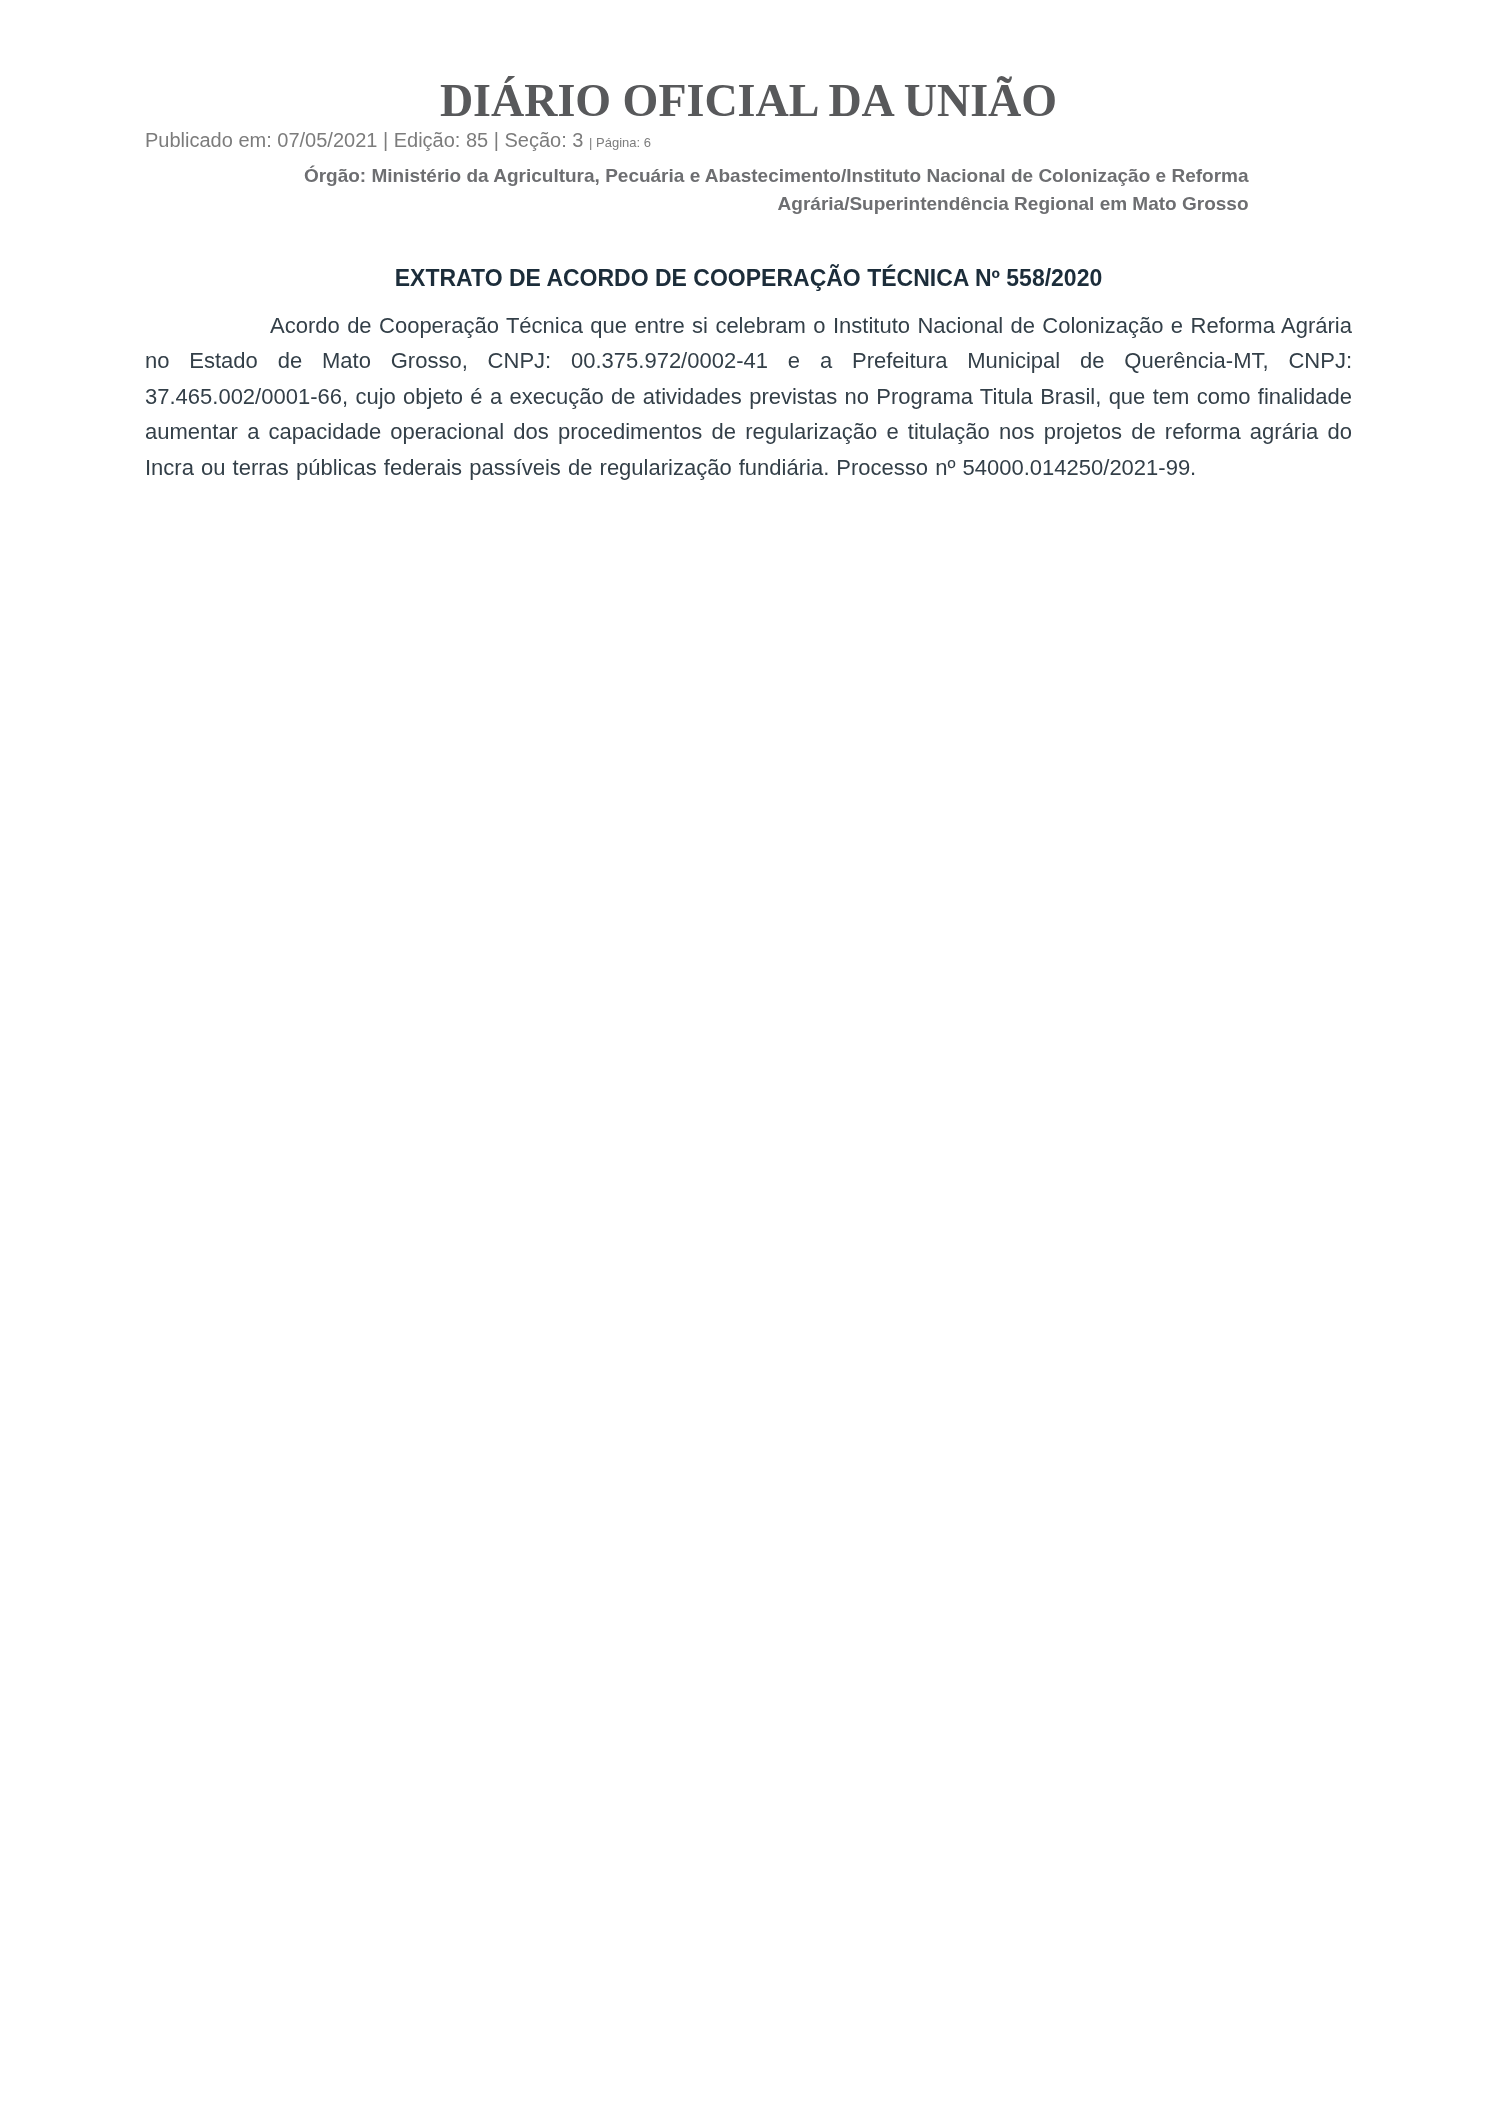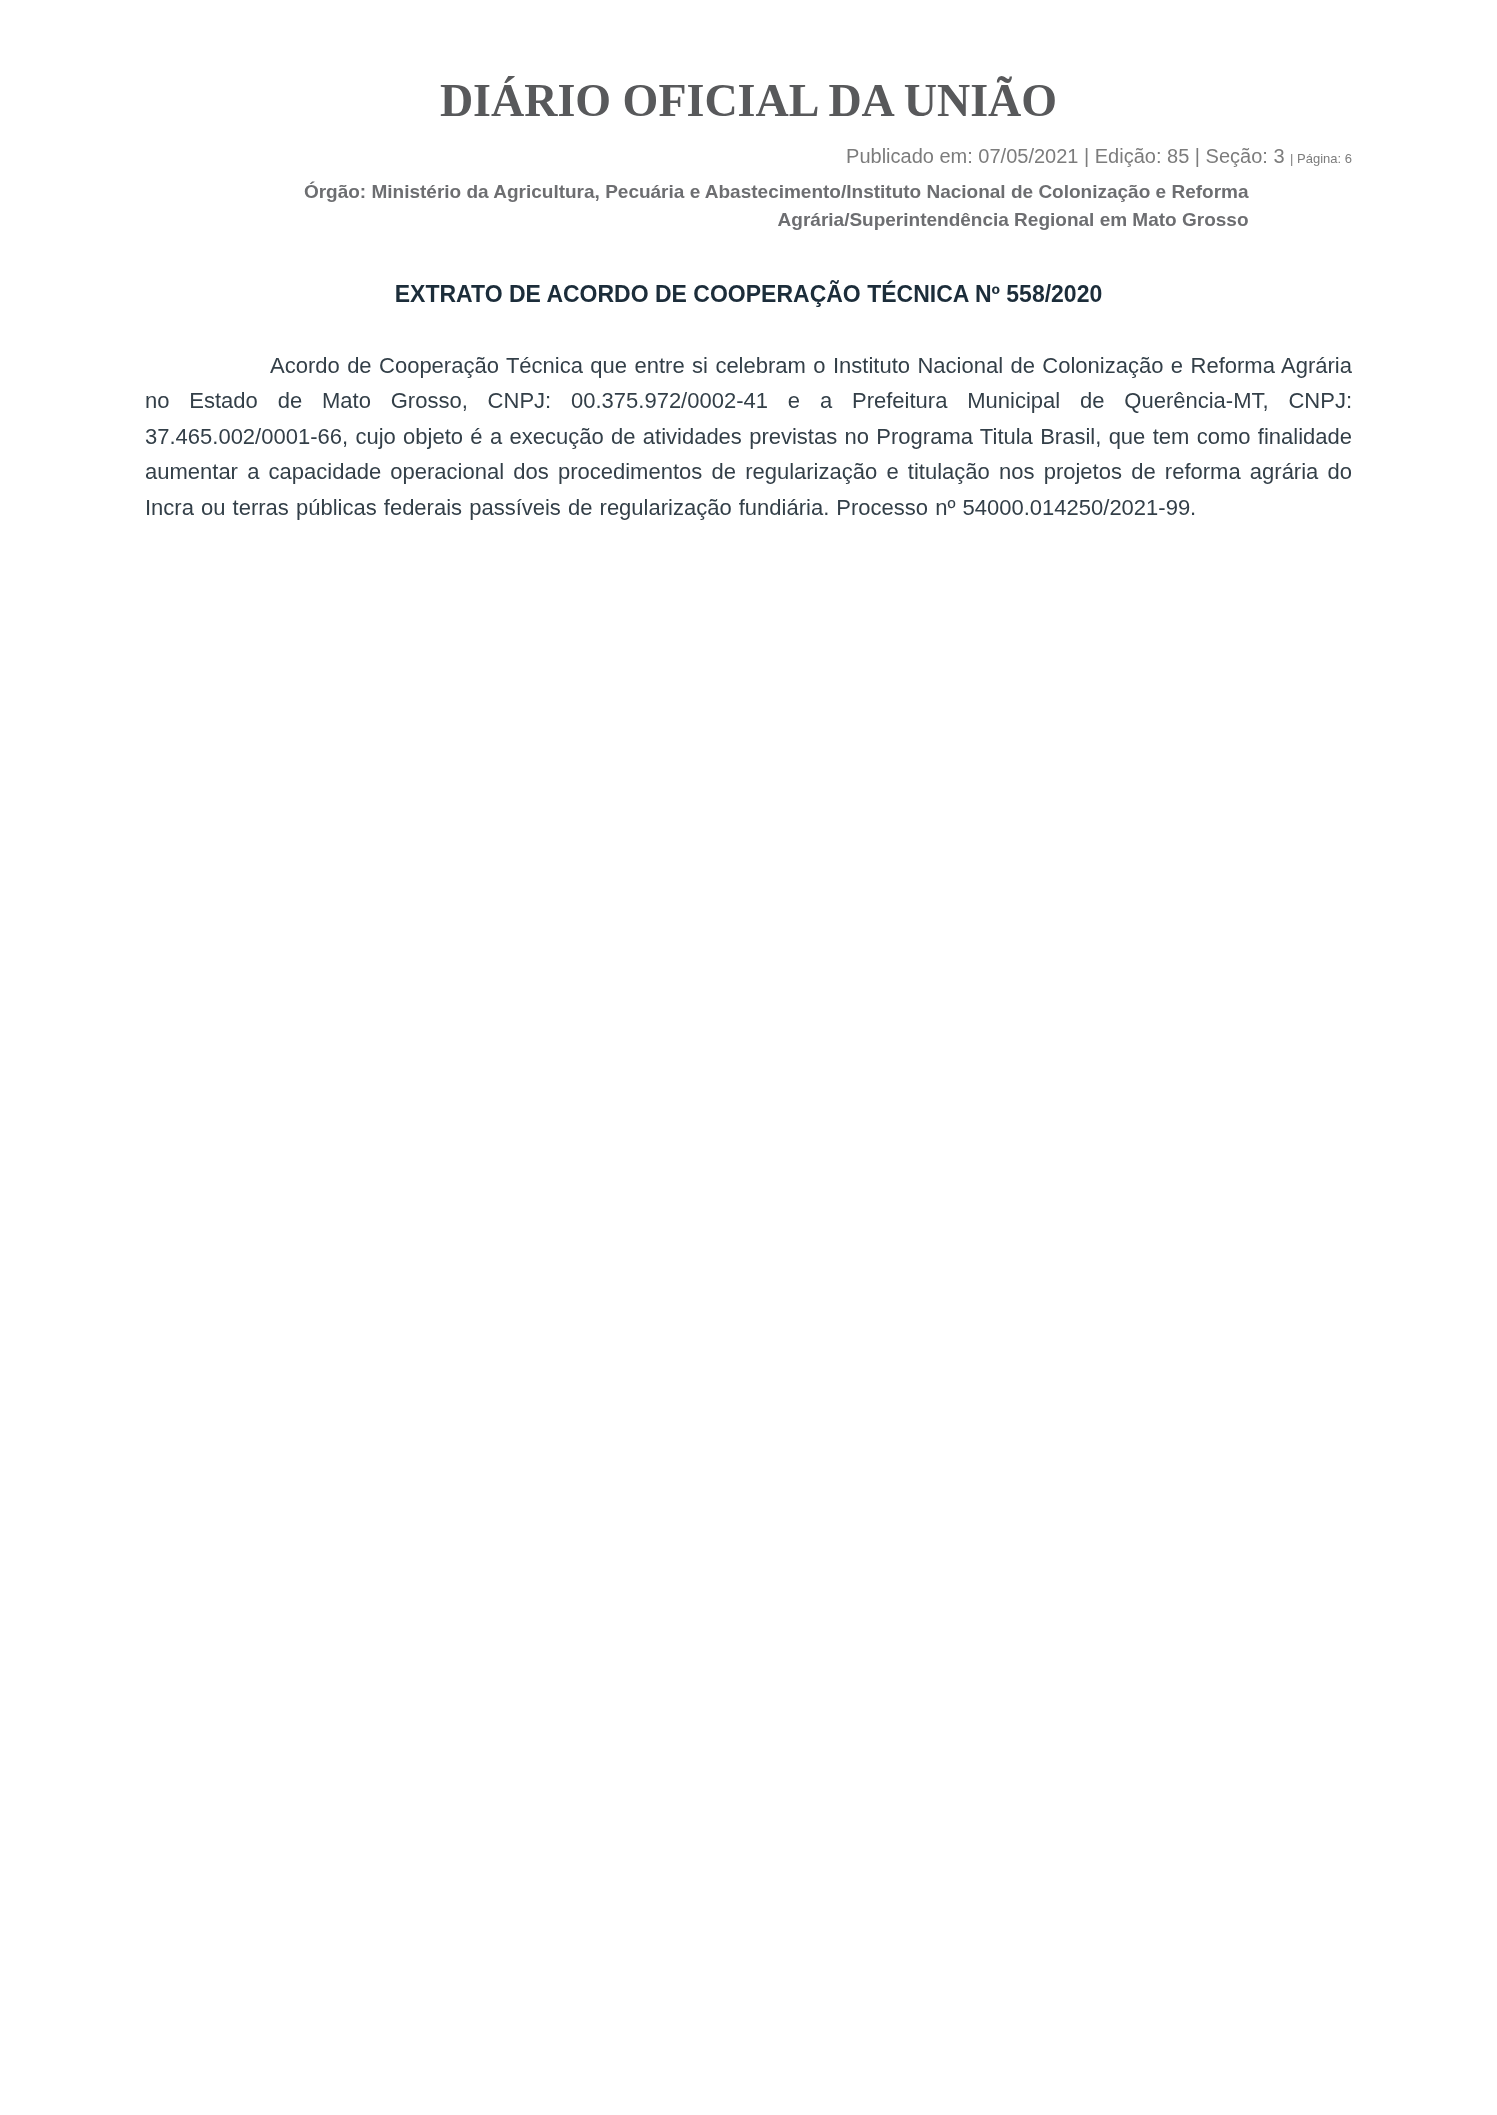--- a/index.html
+++ b/index.html
@@ -29,22 +29,21 @@
   .gazette-title {
     font-family: "Liberation Serif", "DejaVu Serif", serif;
     font-weight: 700;
     font-size: 46px;
     line-height: 1.1;
     text-align: center;
     color: var(--color-title);
     letter-spacing: 0px;
   }
   .publication-info {
-    margin-top: 16px;
-    text-align: right;
+    text-align: left;
     color: var(--color-subtitle);
     font-size: 20px;
     line-height: 26px;
   }
   .publication-info .page-ref {
     font-size: 13px;
     color: var(--color-subtitle);
   }
   .organ-line {
     margin: 6px auto 0 auto;
@@ -57,21 +56,21 @@
   }
   .article-heading {
     margin-top: 46px;
     text-align: center;
     font-weight: 700;
     font-size: 23px;
     line-height: 28px;
     color: var(--color-heading);
   }
   .article-body {
-    margin-top: 40px;
+    margin-top: 16px;
     font-size: 22px;
     line-height: 35.5px;
     text-align: justify;
     text-indent: 125px;
     color: var(--color-body);
     word-spacing: 1px;
   }
   .certification-disclaimer {
     margin-top: 30px;
     font-size: 17px;

